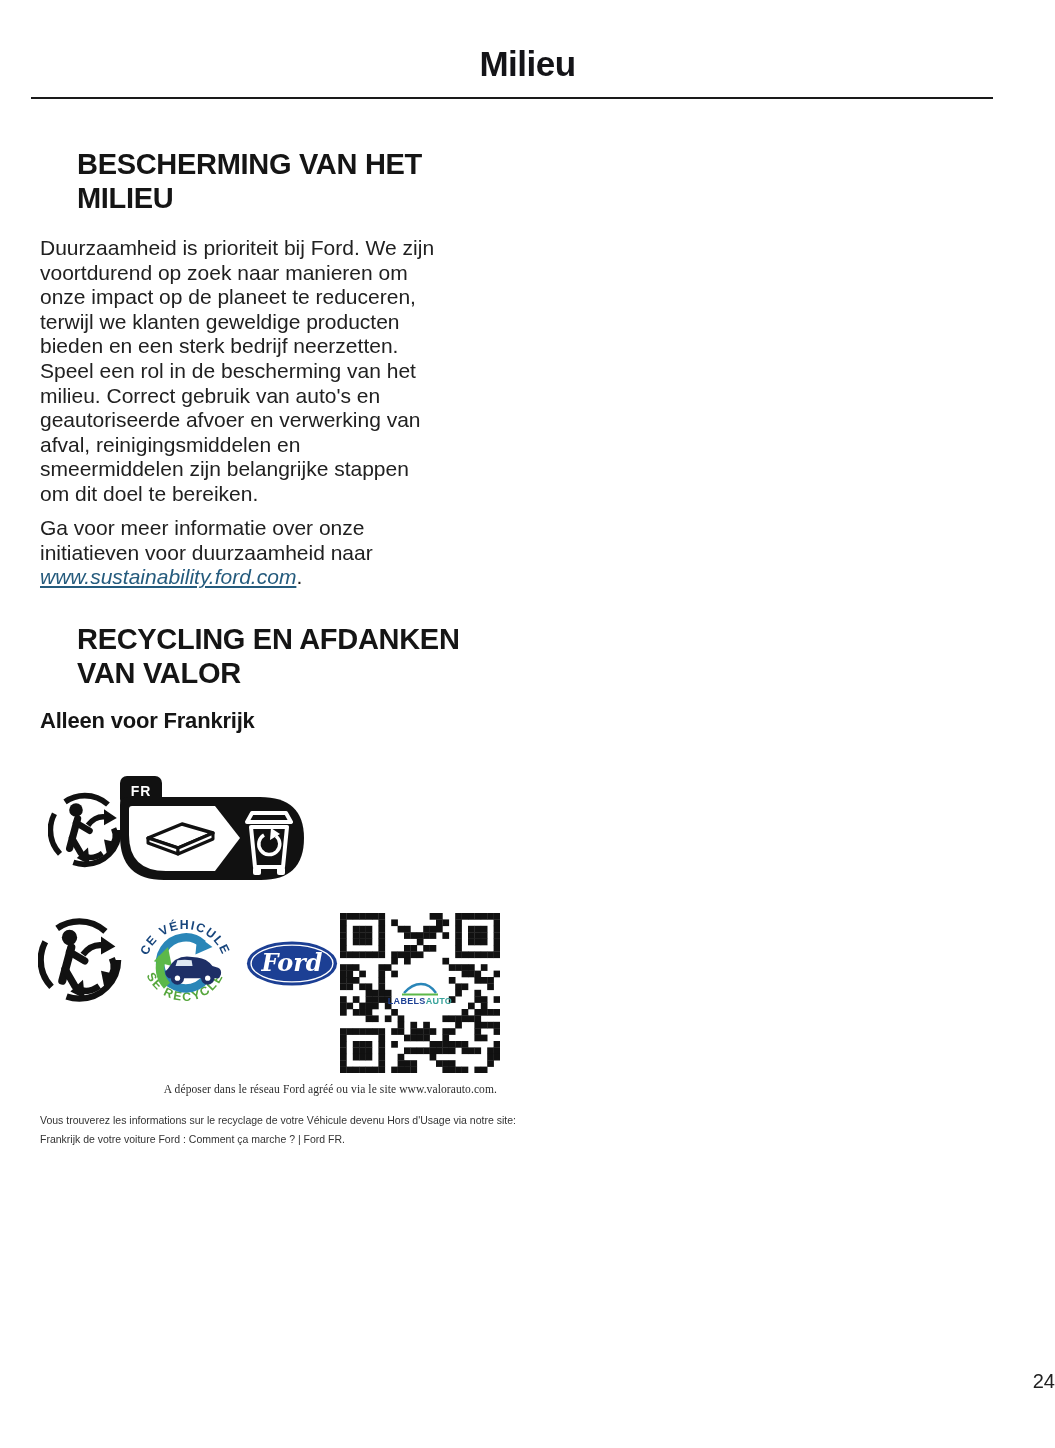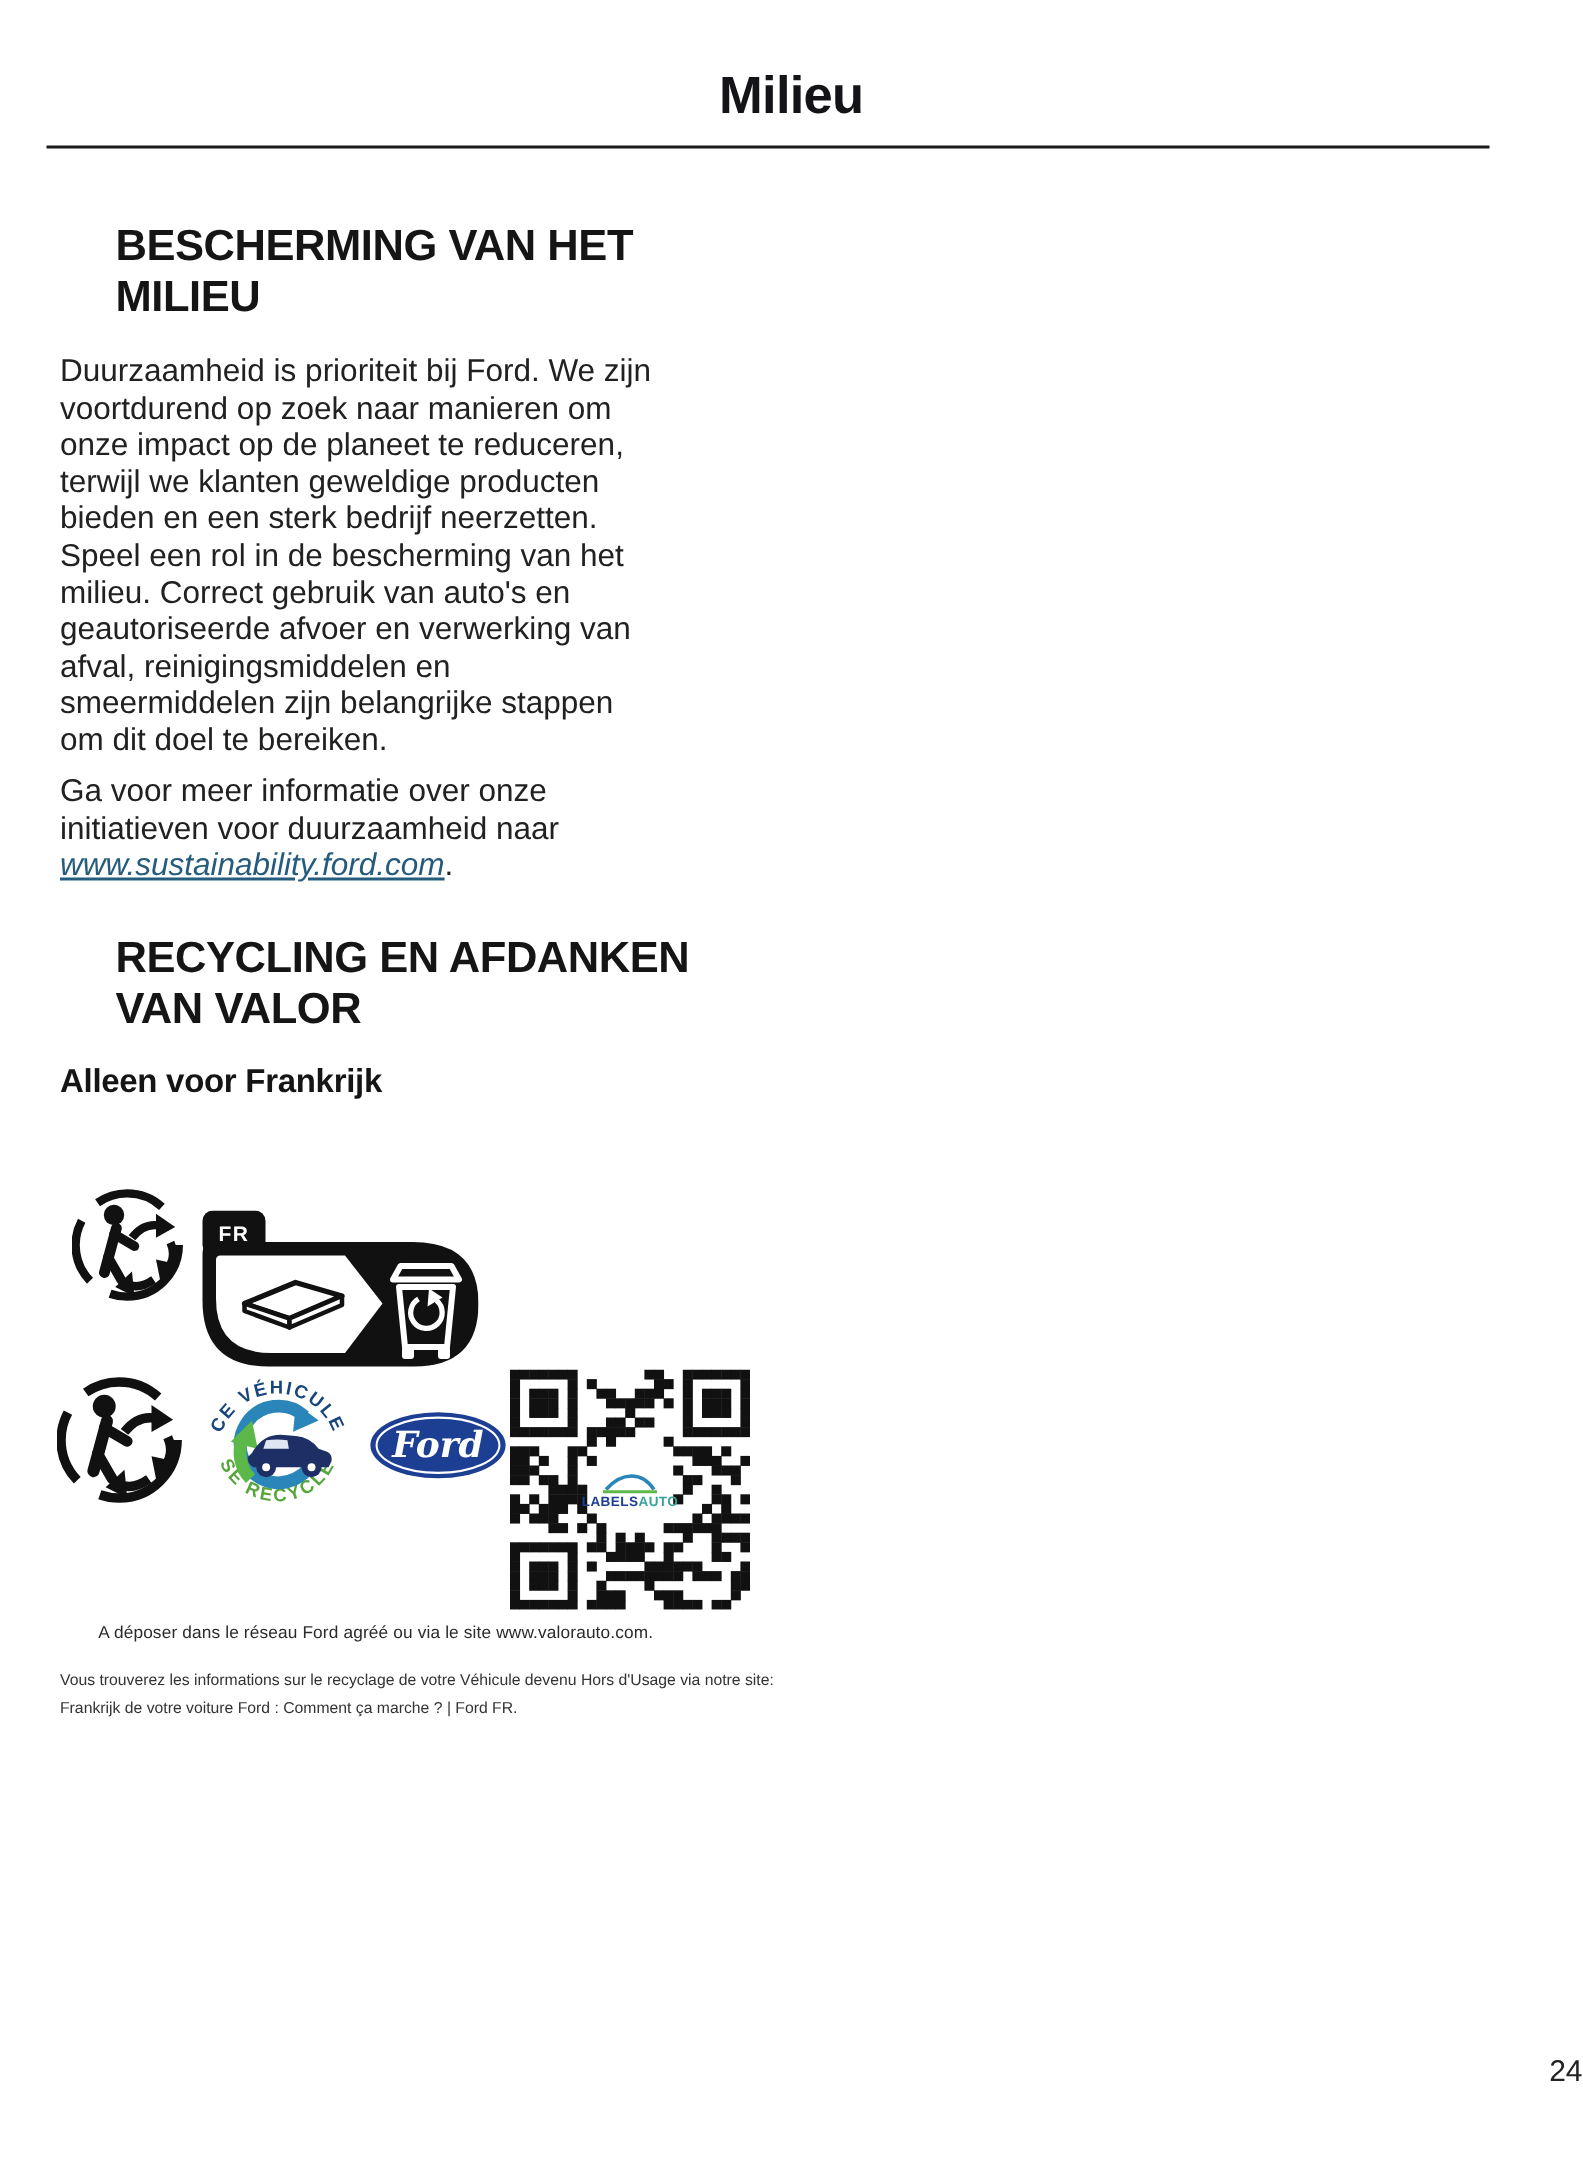--- a/index.html
+++ b/index.html
@@ -48,23 +48,23 @@
   .par-1 { top: 236px; }
   .par-2 { top: 516px; }
   .web-link {
     font-style: italic;
     text-decoration: underline;
     cursor: pointer;
   }
 
   .logo-abs { position: absolute; }
   .caption {
-    position: absolute; left: 28px; top: 1083px; width: 445px;
-    text-align: center;
-    font-size: 11.5px; color: #2a2a2a; letter-spacing: 0.1px;
+    position: absolute; left: 52px; top: 1083px; width: 445px;
+    text-align: right;
+    font-size: 11.5px; color: #2a2a2a; letter-spacing: 0.1px; font-family: Liberation Serif, serif;
   }
   .note {
     position: absolute; left: 40px; top: 1111px; width: 520px;
     font-size: 10.5px; line-height: 19px; color: #333333;
     white-space: pre-line;
   }
 
   .page-number {
     position: absolute; top: 1370px; left: 0; right: 0;
     text-align: right; font-size: 20px; color: #222;
@@ -122,21 +122,21 @@
       <path d="M 30 60 L 41 79" stroke="#111" stroke-width="8" stroke-linecap="round" fill="none"></path>
       <path d="M 50 44 Q 60 31 74 34" stroke="#111" stroke-width="7" fill="none"></path>
       <polygon points="70,24 86,35 70,44" fill="#111"></polygon>
       <path d="M 82 48 Q 88 61 78 72" stroke="#111" stroke-width="7" fill="none"></path>
       <polygon points="88,66 74,82 70,62" fill="#111"></polygon>
       <path d="M 68 79 Q 55 88 45 82" stroke="#111" stroke-width="7" fill="none"></path>
       <polygon points="50,72 36,85 52,93" fill="#111"></polygon>
     </svg>
   </div>
 
-  <div class="logo-abs" style="left:133px; top:776px; width:186px; height:105px;margin-top:31px;">
+  <div class="logo-abs" style="left:118px; top:776px; width:186px; height:105px;">
     <svg width="186" height="105" viewBox="0 0 186 105">
 
       <rect x="2" y="0" width="42" height="30" rx="7" fill="#111"></rect>
       <text x="23" y="20" text-anchor="middle" font-size="14" font-weight="bold" fill="#fff" font-family="Liberation Sans, sans-serif" letter-spacing="1">FR</text>
 
       <path d="M 10 21 L 142 21 Q 186 21 186 62 Q 186 104 143 104 L 46 104 Q 2 104 2 60 L 2 29 Q 2 21 10 21 Z" fill="#111"></path>
 
       <path d="M 14 30 L 97 30 L 122 62 L 97 95 L 48 95 Q 11 95 11 59 L 11 33 Q 11 30 14 30 Z" fill="#fff"></path>
 
       <g>

